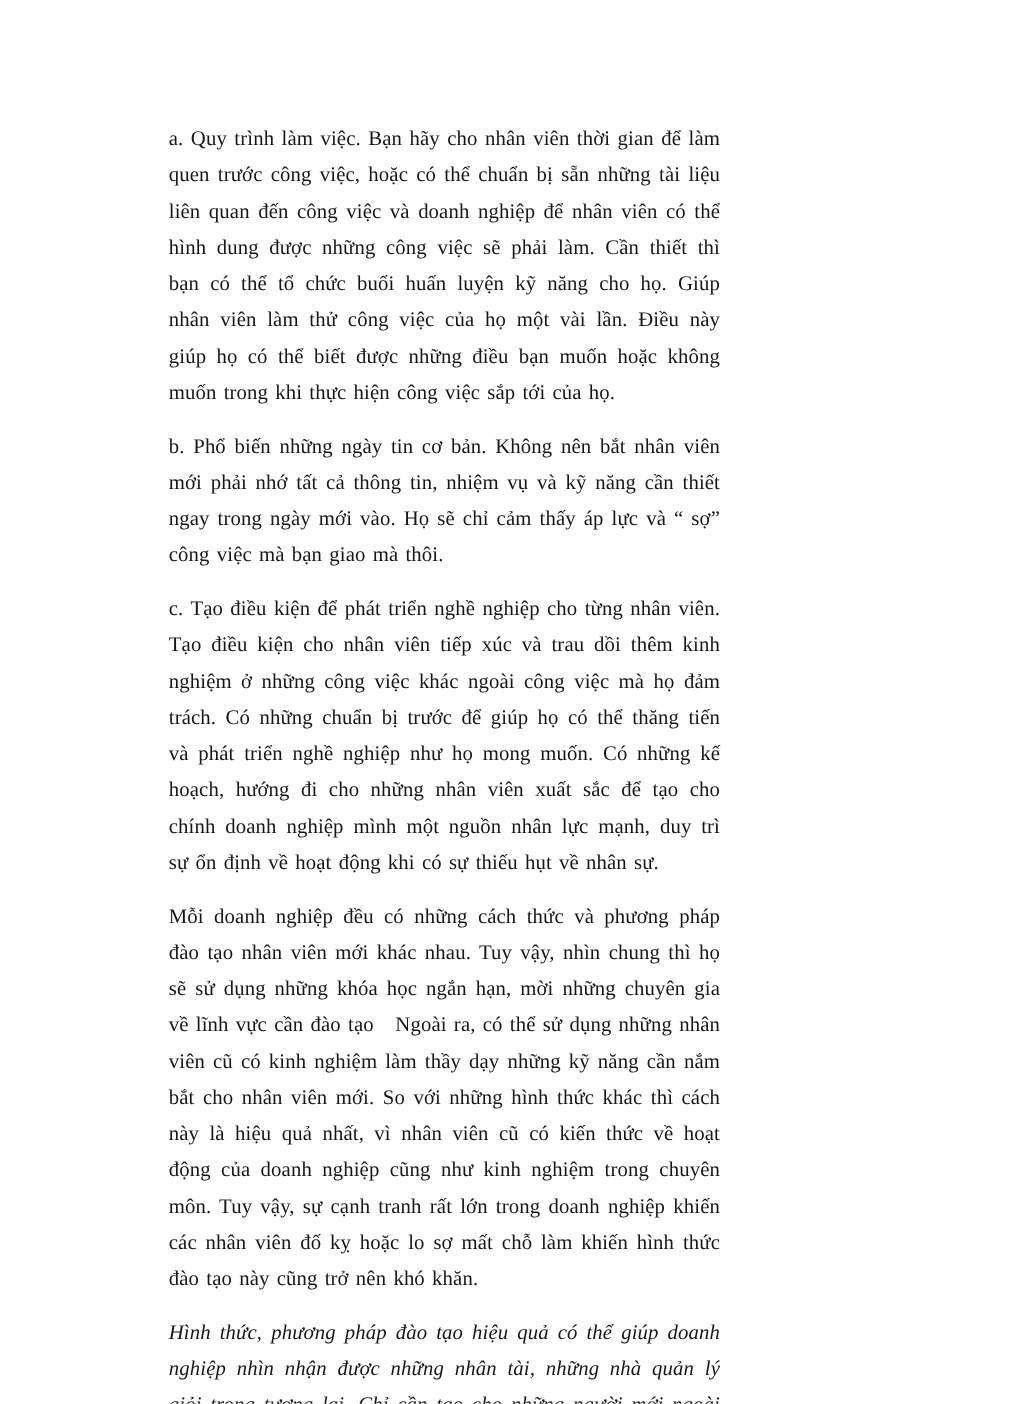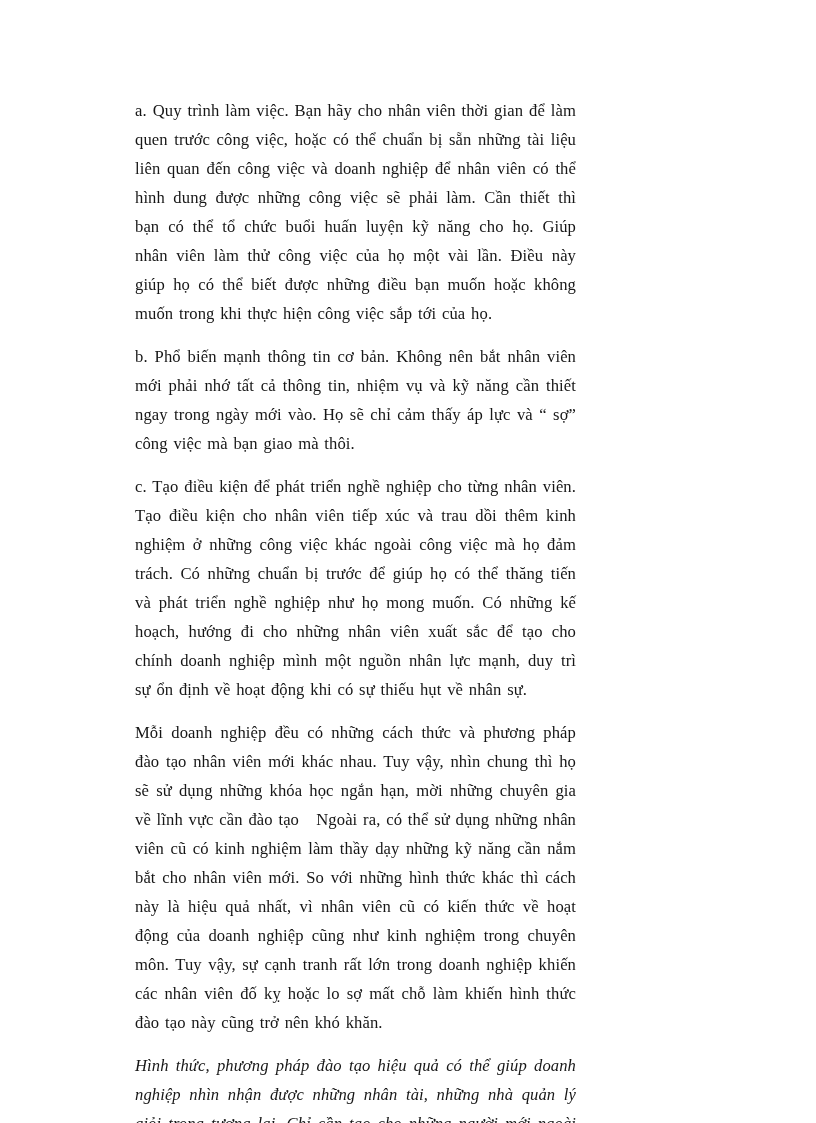--- a/index.html
+++ b/index.html
@@ -34,18 +34,18 @@
     margin-bottom: 0;
     font-style: italic;
   }
 </style>
 </head>
 <body>
 
 <div class="page">
   <div class="doc-body">
     <p class="para">a. Quy trình làm việc. Bạn hãy cho nhân viên thời gian để làm quen trước công việc, hoặc có thể chuẩn bị sẵn những tài liệu liên quan đến công việc và doanh nghiệp để nhân viên có thể hình dung được những công việc sẽ phải làm. Cần thiết thì bạn có thể tổ chức buổi huấn luyện kỹ năng cho họ. Giúp nhân viên làm thử công việc của họ một vài lần. Điều này giúp họ có thể biết được những điều bạn muốn hoặc không muốn trong khi thực hiện công việc sắp tới của họ.</p>
-    <p class="para">b. Phổ biến mạnh thông tin cơ bản. Không nên bắt nhân viên mới phải nhớ tất cả thông tin, nhiệm vụ và kỹ năng cần thiết ngay trong ngày mới vào. Họ sẽ chỉ cảm thấy áp lực và “ sợ”  công việc mà bạn giao mà thôi.</p>
+    <p class="para">b. Phổ biến những ngày tin cơ bản. Không nên bắt nhân viên mới phải nhớ tất cả thông tin, nhiệm vụ và kỹ năng cần thiết ngay trong ngày mới vào. Họ sẽ chỉ cảm thấy áp lực và “ sợ”  công việc mà bạn giao mà thôi.</p>
     <p class="para">c. Tạo điều kiện để phát triển nghề nghiệp cho từng nhân viên. Tạo điều kiện cho nhân viên tiếp xúc và trau dồi thêm kinh nghiệm ở những công việc khác ngoài công việc mà họ đảm trách. Có những chuẩn bị trước để giúp họ có thể thăng tiến và phát triển nghề nghiệp như họ mong muốn. Có những kế hoạch, hướng đi cho những nhân viên xuất sắc để tạo cho chính doanh nghiệp mình một nguồn nhân lực mạnh, duy trì sự ổn định về hoạt động khi có sự thiếu hụt về nhân sự.</p>
     <p class="para">Mỗi doanh nghiệp đều có những cách thức và phương pháp đào tạo nhân viên mới khác nhau. Tuy vậy, nhìn chung thì họ sẽ sử dụng những khóa học ngắn hạn, mời những chuyên gia về lĩnh vực cần đào tạo &nbsp; Ngoài ra, có thể sử dụng những nhân viên cũ có kinh nghiệm làm thầy dạy những kỹ năng cần nắm bắt cho nhân viên mới. So với những hình thức khác thì cách này là hiệu quả nhất, vì nhân viên cũ có kiến thức về hoạt động của doanh nghiệp cũng như kinh nghiệm trong chuyên môn. Tuy vậy, sự cạnh tranh rất lớn trong doanh nghiệp khiến các nhân viên đố kỵ hoặc lo sợ mất chỗ làm khiến hình thức đào tạo này cũng trở nên khó khăn.</p>
     <p class="para">Hình thức, phương pháp đào tạo hiệu quả có thể giúp doanh nghiệp nhìn nhận được những nhân tài, những nhà quản lý giỏi trong tương lai. Chỉ cần tạo cho những người mới ngoài những kiến thức chuyên môn, kỹ năng cần có là cảm giác thân thiện khi mới gia nhập doanh nghiệp, giúp họ hòa đồng với tập thể, có</p>
   </div>
 </div>
 
 </body></html>

